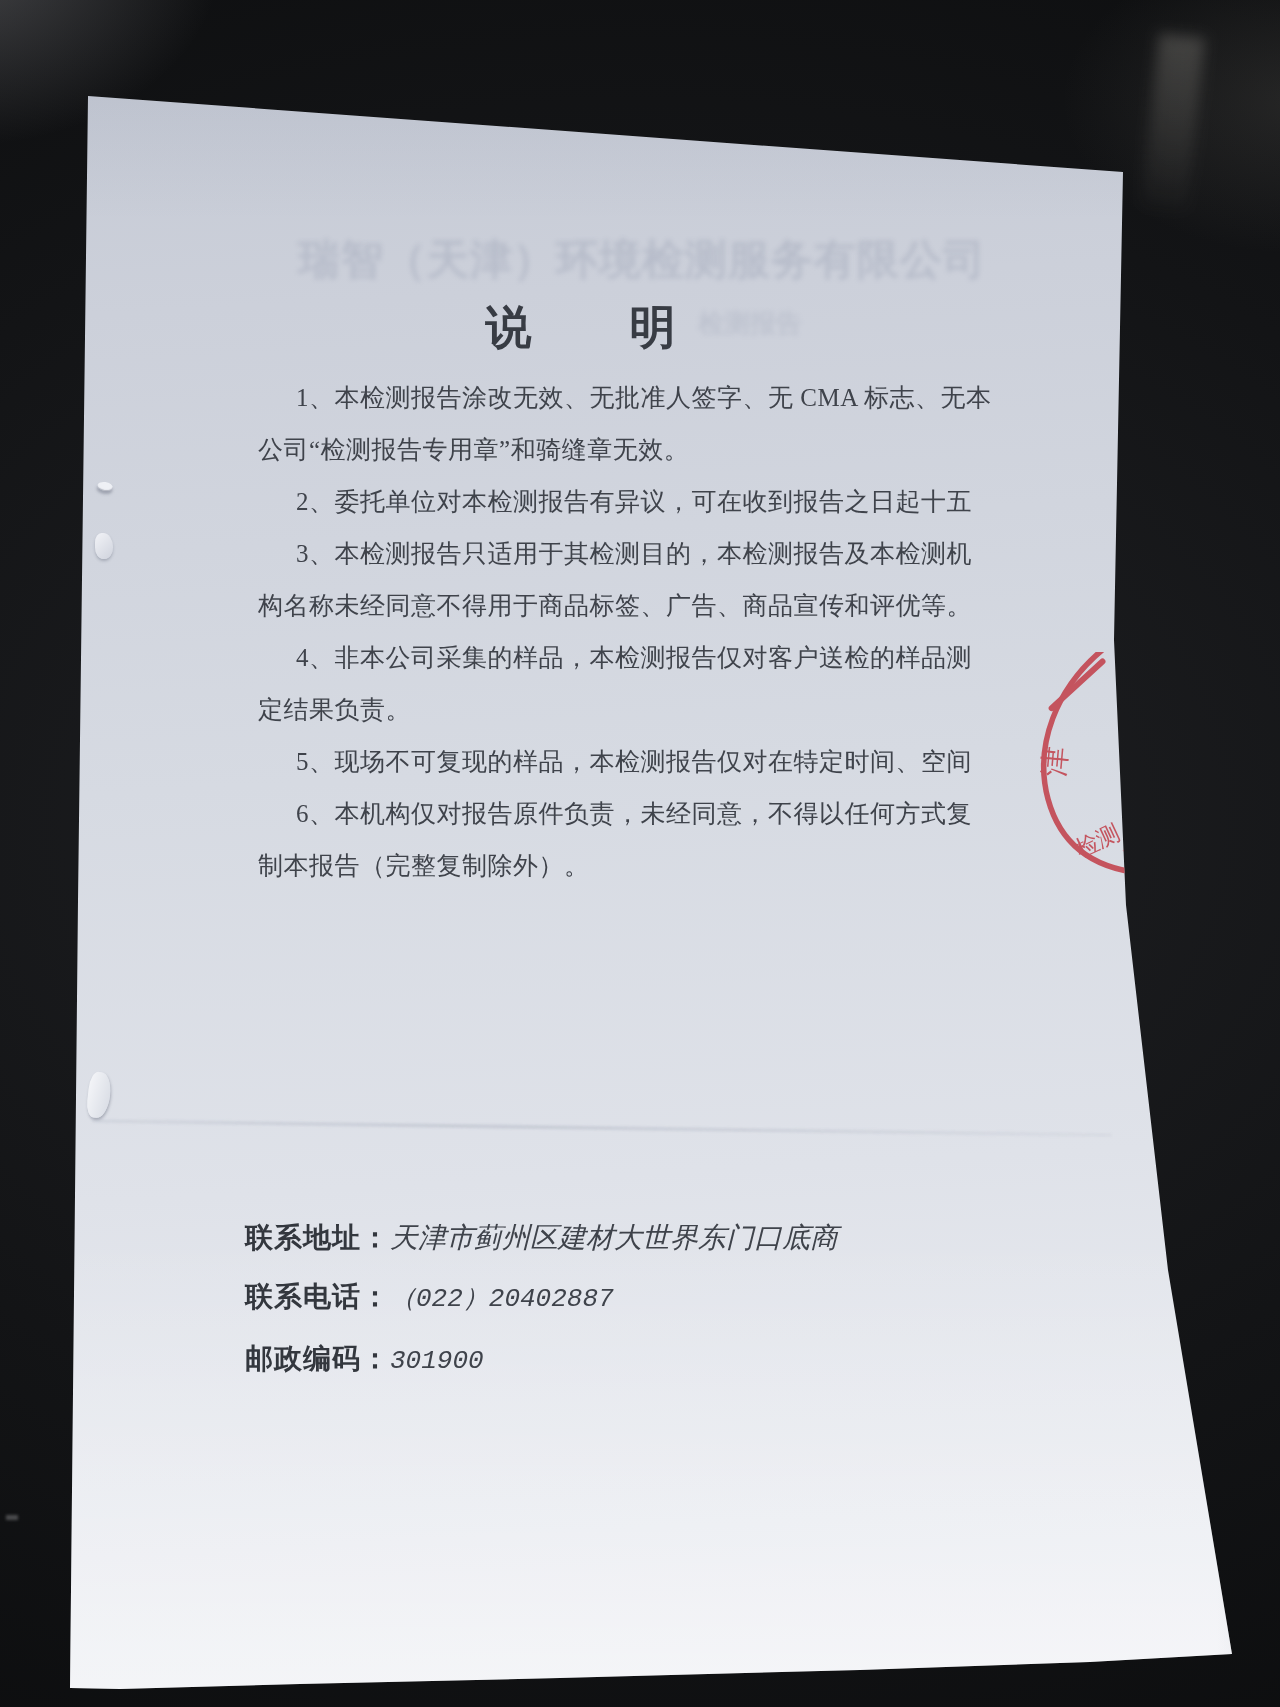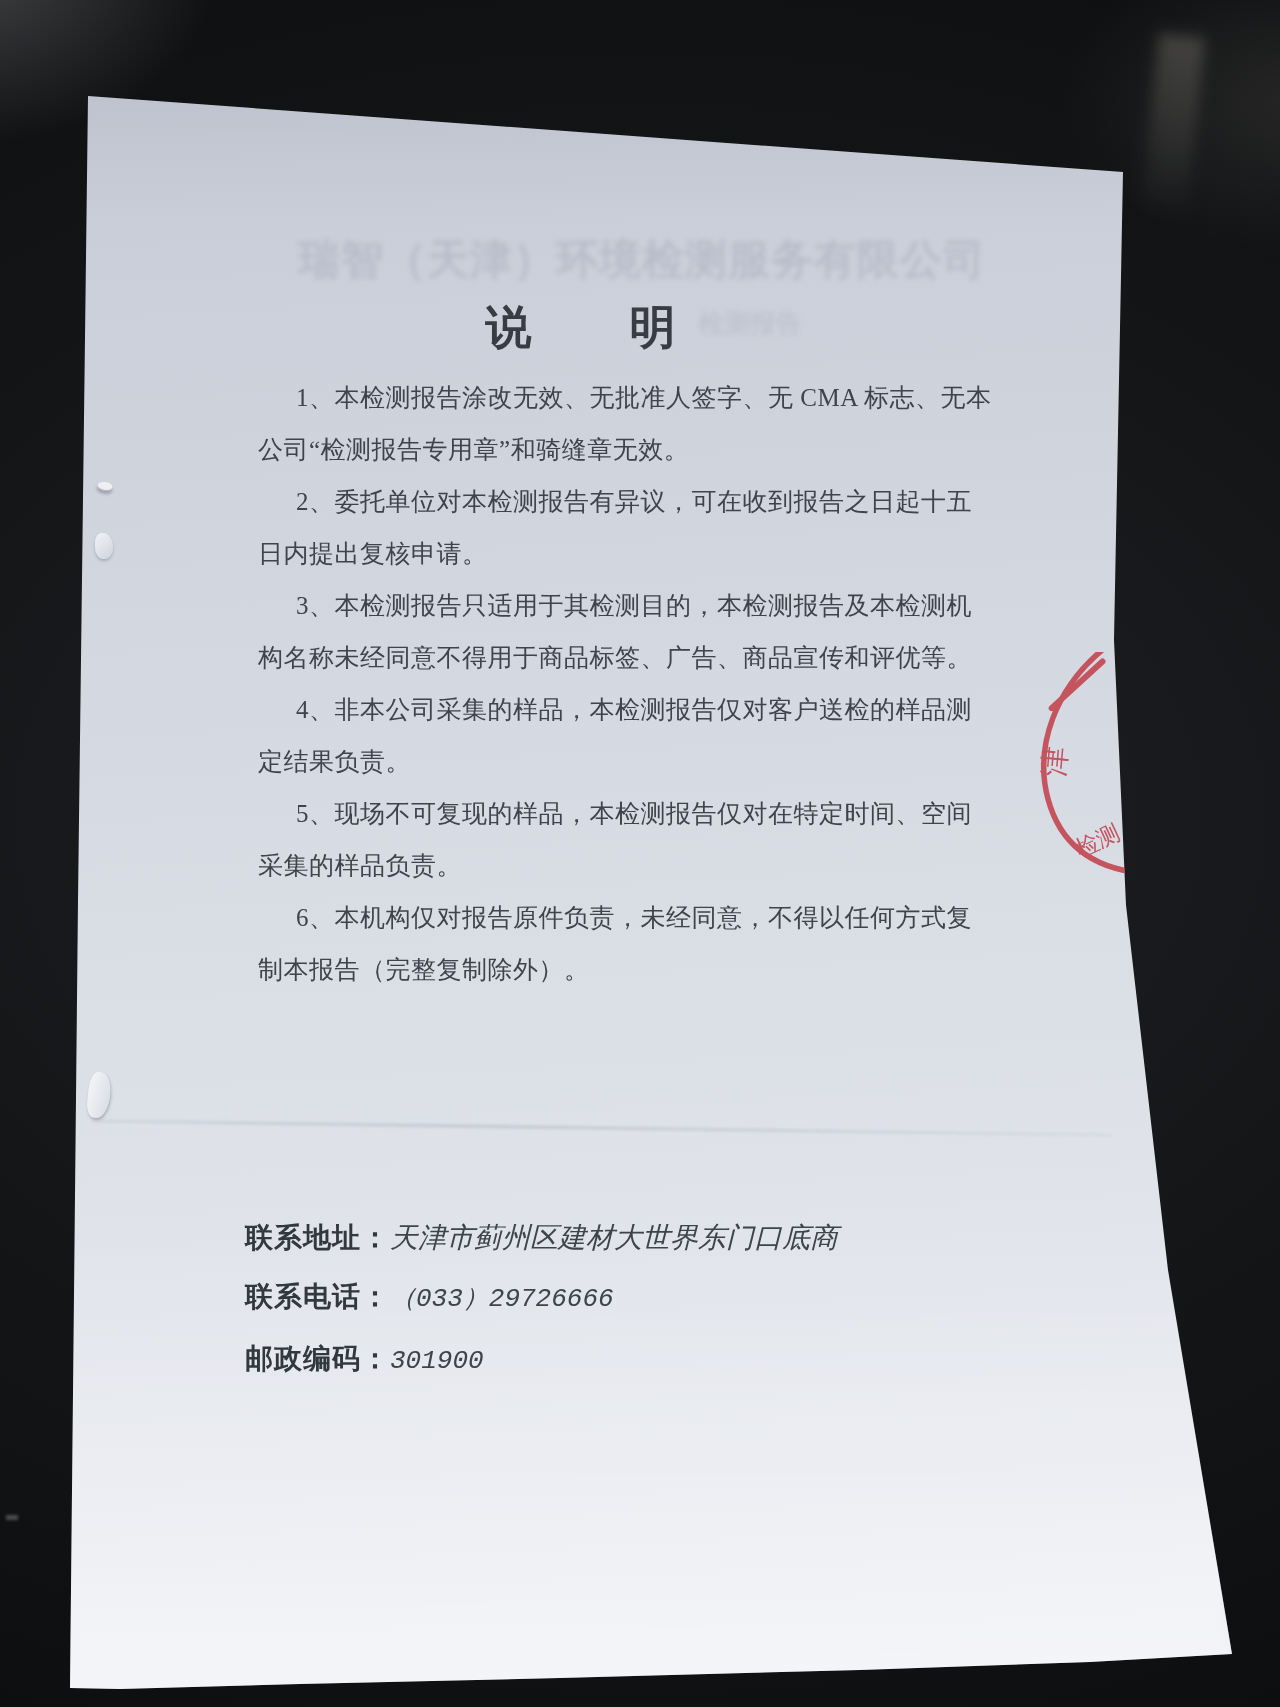--- a/index.html
+++ b/index.html
@@ -77,37 +77,35 @@
 
     <div class="ghost l1">瑞智（天津）环境检测服务有限公司</div>
     <div class="ghost l2">检测报告</div>
 
     <div class="title">说　　明</div>
 
     <div class="notes">
       <div class="note-line first">1、本检测报告涂改无效、无批准人签字、无 CMA 标志、无本</div>
       <div class="note-line">公司“检测报告专用章”和骑缝章无效。</div>
       <div class="note-line first">2、委托单位对本检测报告有异议，可在收到报告之日起十五</div>
-      <div class="note-line">日内提出复核申请。</div>
       <div class="note-line first">3、本检测报告只适用于其检测目的，本检测报告及本检测机</div>
       <div class="note-line">构名称未经同意不得用于商品标签、广告、商品宣传和评优等。</div>
       <div class="note-line first">4、非本公司采集的样品，本检测报告仅对客户送检的样品测</div>
       <div class="note-line">定结果负责。</div>
       <div class="note-line first">5、现场不可复现的样品，本检测报告仅对在特定时间、空间</div>
-      <div class="note-line">采集的样品负责。</div>
       <div class="note-line first">6、本机构仅对报告原件负责，未经同意，不得以任何方式复</div>
       <div class="note-line">制本报告（完整复制除外）。</div>
     </div>
 
     <div class="contact">
       <div class="contact-row">
         <span class="contact-label">联系地址：</span><span class="contact-value">天津市蓟州区建材大世界东门口底商</span>
       </div>
       <div class="contact-row">
-        <span class="contact-label">联系电话：</span><span class="contact-value latin">（033）29726666</span>
+        <span class="contact-label">联系电话：</span><span class="contact-value latin">（022）20402887</span>
       </div>
       <div class="contact-row">
         <span class="contact-label">邮政编码：</span><span class="contact-value latin">301900</span>
       </div>
     </div>
 
     <svg class="stamp" width="130" height="235" viewBox="0 0 130 235">
       <g stroke="#c13c47" fill="#c13c47" transform="rotate(-13 65 117)">
         <path d="M122,4 C 62,32 28,86 30,140 C 32,192 64,224 122,238" fill="none" stroke-width="5.5" stroke-linecap="round"></path>
         <line x1="54" y1="52" x2="114" y2="18" stroke-width="6" stroke-linecap="round"></line>

